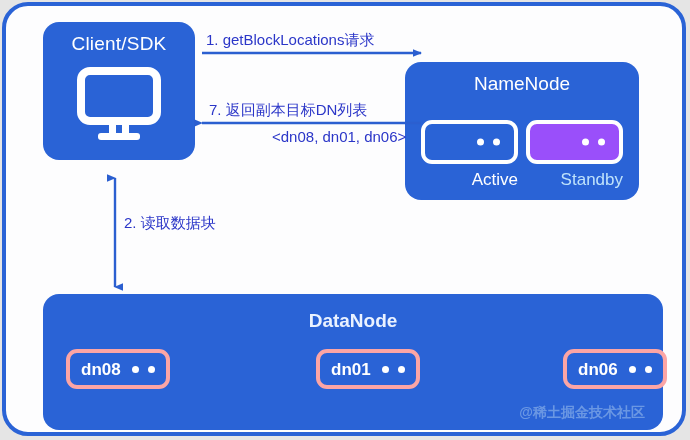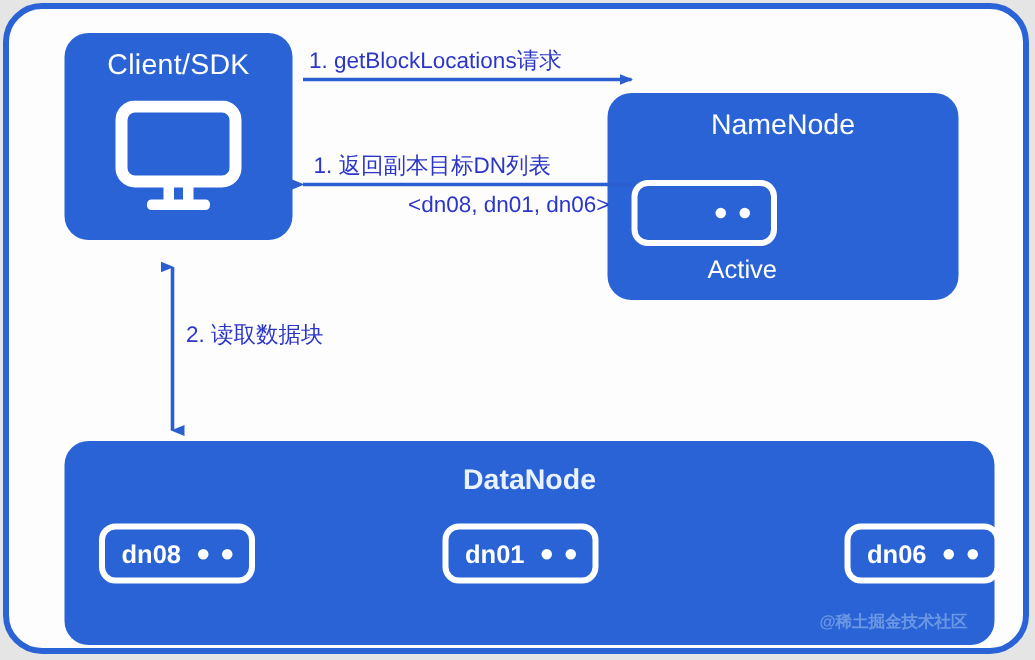--- a/index.html
+++ b/index.html
@@ -135,49 +135,49 @@
     left: 0;
     width: 100%;
     text-align: center;
     color: #eaf2ff;
     font-size: 19px;
   }
   .dn-chip {
     position: absolute;
     top: 55px;
     height: 40px;
-    border: 4px solid #ffffff;
+    border: 4px solid #fca5a5;
     border-radius: 11px;
     box-sizing: border-box;
     display: flex;
     align-items: center;
     padding: 0 11px;
     gap: 11px;
     background: #2a63d6;
   }
   .dn-chip .dn-name {
     color: #ffffff;
     font-size: 17px;
     line-height: 1;
   }
   .dn-chip .chip-dots {
     position: static;
     transform: none;
     right: auto;
   }
   #dn-chip-0 { left: 23px; }
-  #dn-chip-1 { left: 252px; }
+  #dn-chip-1 { left: 273px; }
   #dn-chip-2 { left: 520px; justify-content: flex-end; }
 
   #watermark {
     position: absolute;
     right: 18px;
     bottom: 8px;
     color: #6e9ae4;
-    font-size: 11px;
+    font-size: 14px;
     opacity: 0.95;
     margin-left: 40px;
   }
 
   
   .arrow-label {
     position: absolute;
     color: #2b36c8;
     font-size: 15px;
     white-space: nowrap;
@@ -220,20 +220,29 @@
       <div class="nn-slot" id="nn-slot-active">
         <div class="server-chip active-chip">
           <span class="chip-dots">
             <i></i>
               <i></i>
           </span>
         </div>
         <div class="nn-caption">Active</div>
       </div>
 
+      <div class="nn-slot" id="nn-slot-standby">
+        <div class="server-chip standby-chip">
+          <span class="chip-dots">
+            <i></i>
+              <i></i>
+          </span>
+        </div>
+        <div class="nn-caption standby-caption">Standby</div>
+      </div>
     </div>
 
     <div class="blue-box" id="datanode-box">
       <div id="datanode-label">DataNode</div>
 
       <div class="dn-chip" id="dn-chip-0">
         <span class="dn-name">dn08</span>
         <span class="chip-dots">
           <i></i>
             <i></i>
@@ -276,18 +285,18 @@
       </defs>
 
       <line x1="196" y1="47" x2="415" y2="47" stroke="#2b5fd0" stroke-width="2.4" marker-end="url(#ah-right)"></line>
 
       <line x1="415" y1="117" x2="196" y2="117" stroke="#2b5fd0" stroke-width="2.4" marker-end="url(#ah-left)"></line>
 
       <line x1="109" y1="172" x2="109" y2="281" stroke="#2b5fd0" stroke-width="2.4" marker-start="url(#ah-up)" marker-end="url(#ah-down)"></line>
     </svg>
 
     <div class="arrow-label" id="label-1">1. getBlockLocations请求</div>
-    <div class="arrow-label" id="label-2">1. 返回副本目标DN列表</div>
+    <div class="arrow-label" id="label-2">7. 返回副本目标DN列表</div>
     <div class="arrow-label" id="label-2b">&lt;dn08, dn01, dn06&gt;</div>
     <div class="arrow-label" id="label-3">2. 读取数据块</div>
 
   </div>
 </div>
 
 </body></html>

